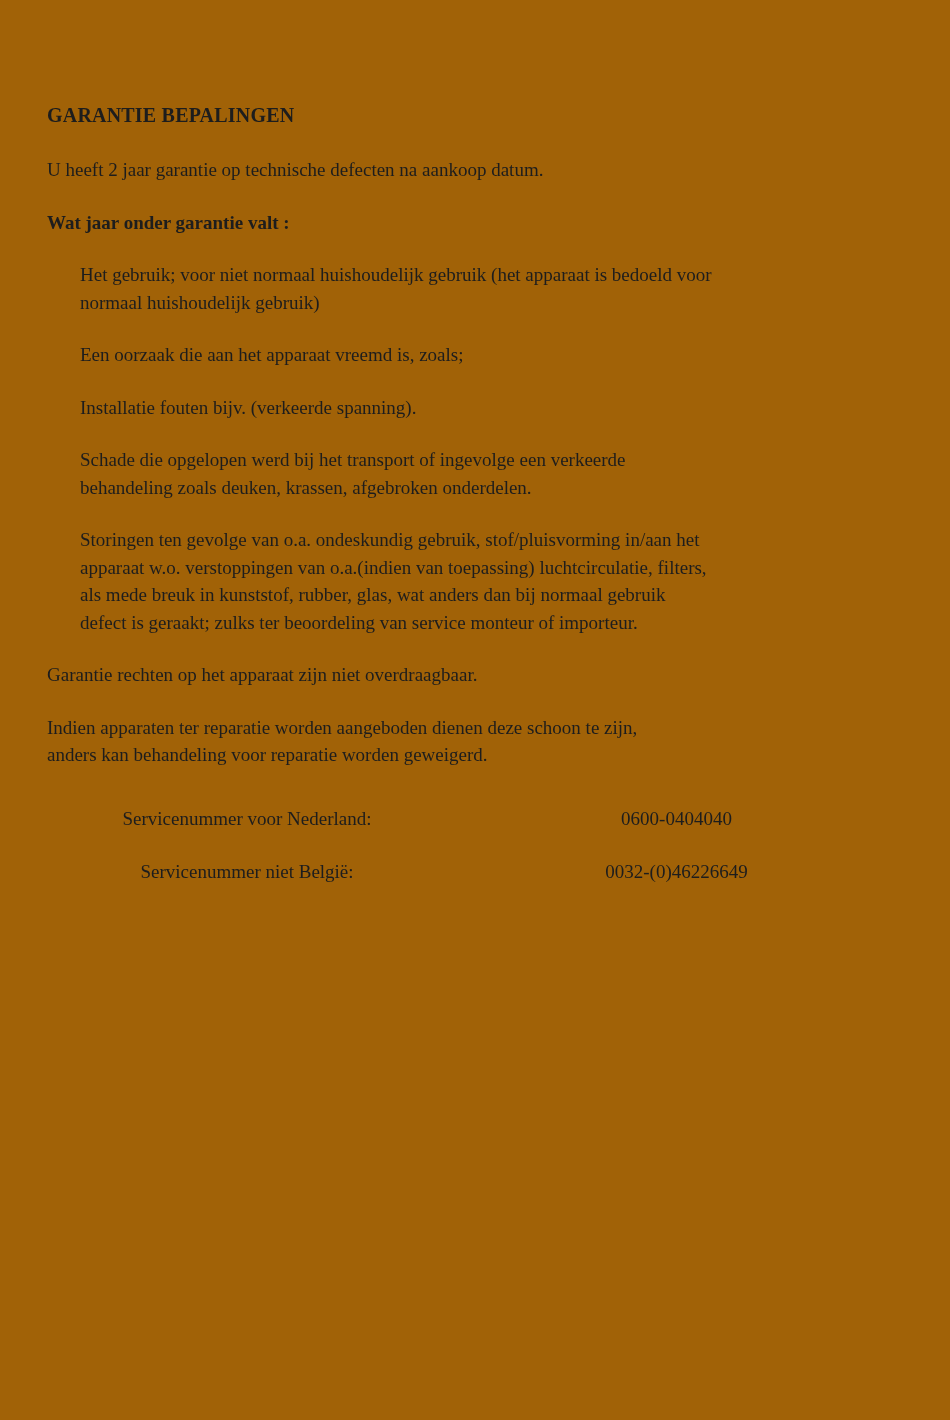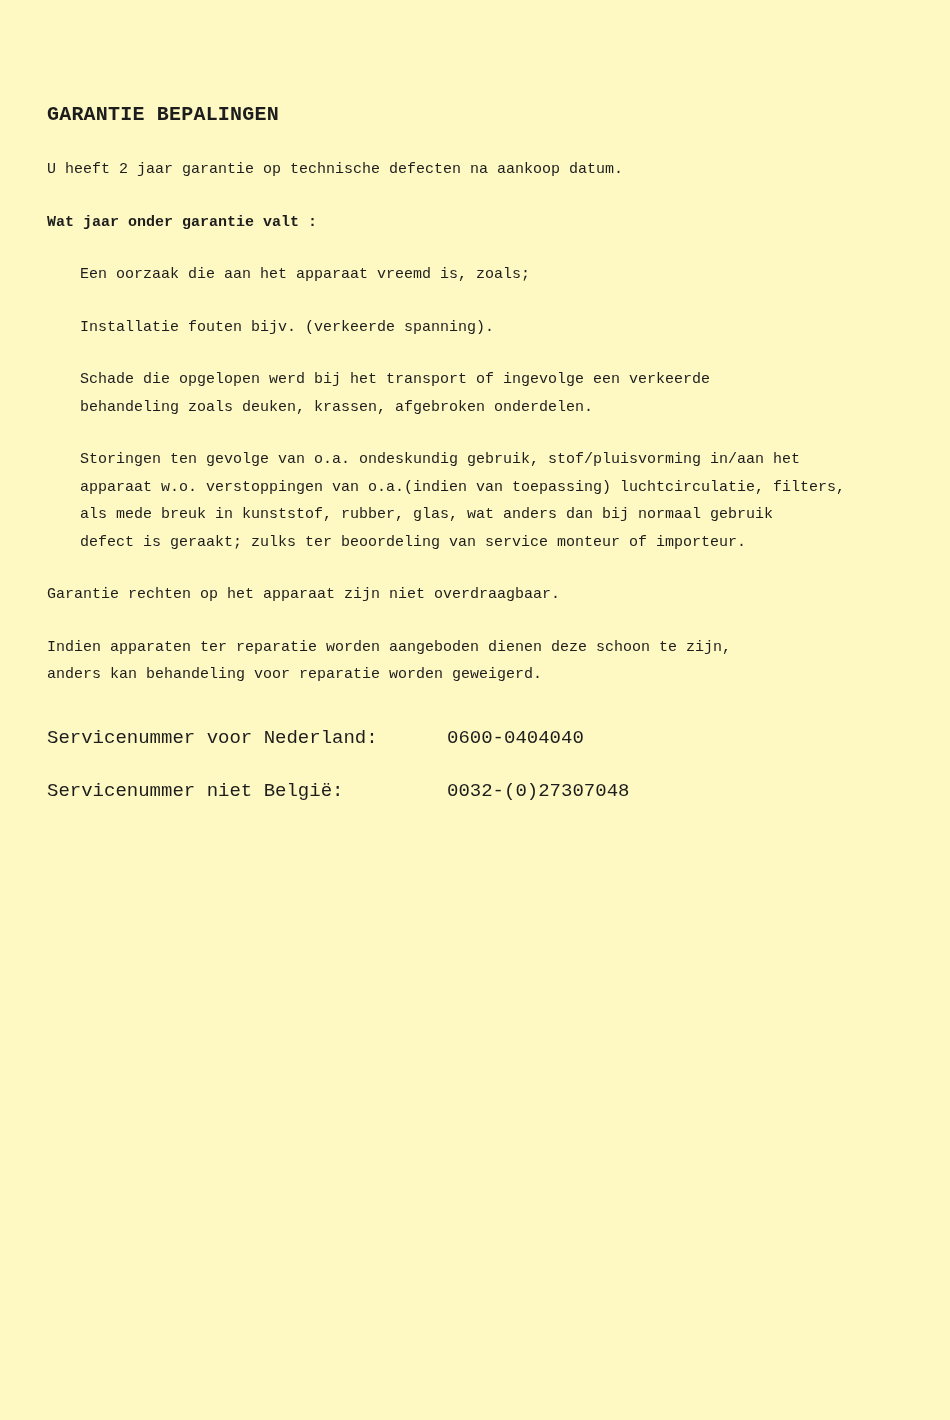--- a/index.html
+++ b/index.html
@@ -4,54 +4,55 @@
 <style>
   html, body {
     margin: 0;
     padding: 0;
     background: #ffffff;
   }
   .page {
     position: relative;
     width: 950px;
     height: 1420px;
-    background: #fef9c3;
+    background: #a16207;
     color: #1d1d1d;
-    font-family: Liberation Mono, monospace;
+    font-family: Liberation Serif, serif;
     overflow: hidden;
     box-sizing: border-box;
   }
   .content {
     padding: 103px 44px 0 47px;
     box-sizing: border-box;
   }
   .doc-title {
     font-size: 20px;
     line-height: 24px;
     font-weight: bold;
     margin: 0 0 29px 0;
     letter-spacing: 0.2px;
   }
   .para {
-    font-size: 15px;
+    font-size: 19px;
     line-height: 27.5px;
     margin: 0 0 25px 0;
     white-space: pre-line;
   }
   .subhead {
     font-weight: bold;
   }
   .subhead .colon {
     font-weight: bold;
   }
   .indent {
     margin-left: 33px;
   }
   .service-section {
     margin-top: 36px;
+    text-align: center;
   }
   .service-row {
     display: flex;
     align-items: baseline;
     font-size: 19px;
     line-height: 27.5px;
     margin: 0 0 26px 0;
   }
   .service-label {
     width: 400px;
@@ -67,20 +68,22 @@
 <div class="page">
   <div class="content">
 
     <h1 class="doc-title">GARANTIE BEPALINGEN</h1>
 
     <p class="para">U heeft 2 jaar garantie op technische defecten na aankoop datum.</p>
 
     <p class="para subhead"><span>Wat jaar onder garantie valt</span><span class="colon"> :</span></p>
 
     <div>
+      <p class="para indent">Het gebruik; voor niet normaal huishoudelijk gebruik (het apparaat is bedoeld voor
+normaal huishoudelijk gebruik)</p>
       <p class="para indent">Een oorzaak die aan het apparaat vreemd is, zoals;</p>
       <p class="para indent">Installatie fouten bijv. (verkeerde spanning).</p>
       <p class="para indent">Schade die opgelopen werd bij het transport of ingevolge een verkeerde
 behandeling zoals deuken, krassen, afgebroken onderdelen.</p>
       <p class="para indent">Storingen ten gevolge van o.a. ondeskundig gebruik, stof/pluisvorming in/aan het
 apparaat w.o. verstoppingen van o.a.(indien van toepassing) luchtcirculatie, filters,
 als mede breuk in kunststof, rubber, glas, wat anders dan bij normaal gebruik
 defect is geraakt; zulks ter beoordeling van service monteur of importeur.</p>
     </div>
 
@@ -90,18 +93,18 @@
     <p class="para">Indien apparaten ter reparatie worden aangeboden dienen deze schoon te zijn,
 anders kan behandeling voor reparatie worden geweigerd.</p>
 
     <div class="service-section">
       <div class="service-row">
         <span class="service-label">Servicenummer voor Nederland:</span>
         <span class="service-number">0600-0404040</span>
       </div>
       <div class="service-row">
         <span class="service-label">Servicenummer niet België:</span>
-        <span class="service-number">0032-(0)27307048</span>
+        <span class="service-number">0032-(0)46226649</span>
       </div>
     </div>
 
   </div>
 </div>
 
 </body></html>

